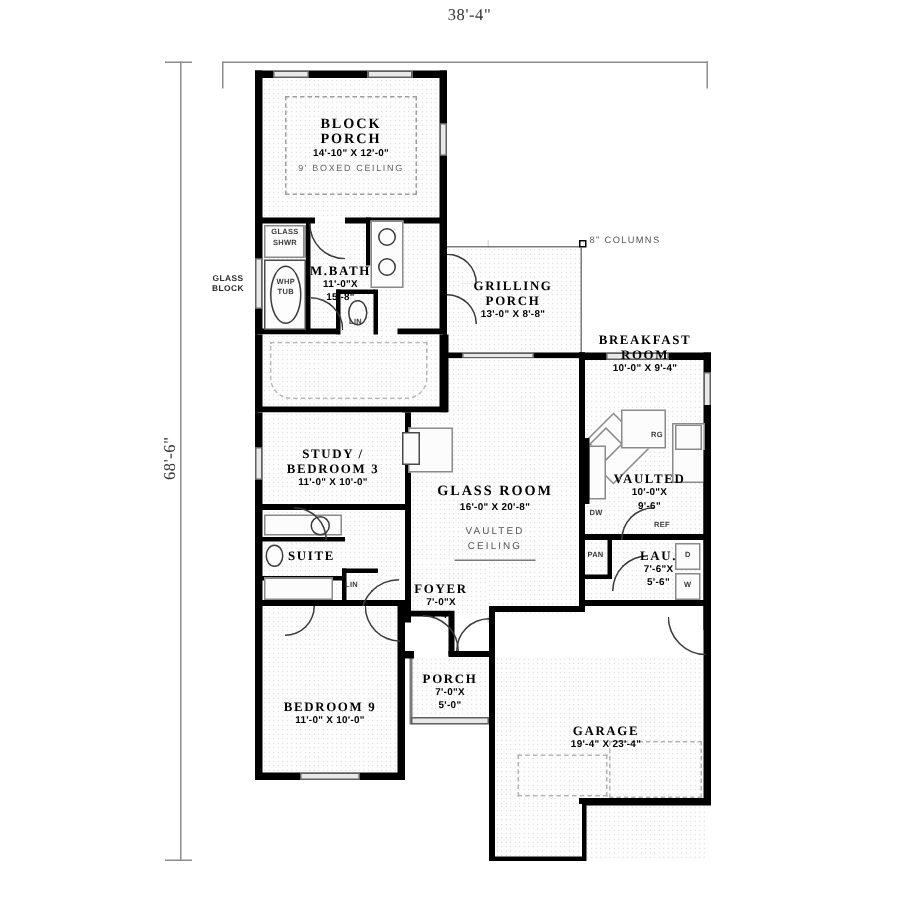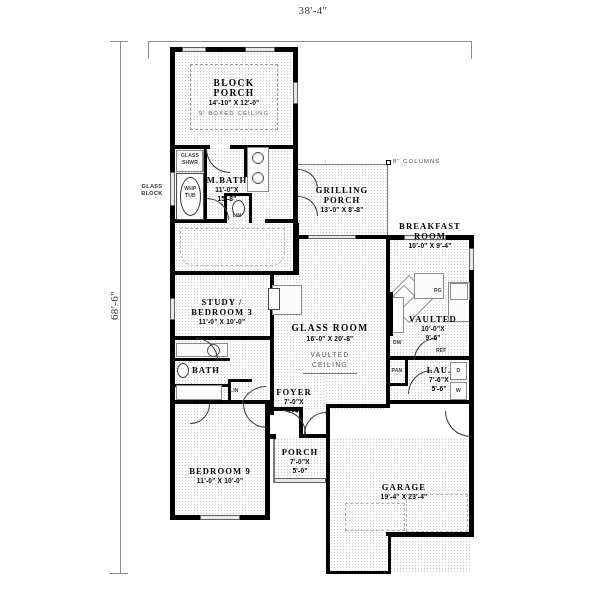--- a/index.html
+++ b/index.html
@@ -241,21 +241,21 @@
   <div class="abs wall" style="left:170px;top:358px;width:60px;height:3px;"></div>
   <div class="abs wall" style="left:170px;top:384px;width:58px;height:3px;"></div>
   <div class="abs wall" style="left:170px;top:400px;width:104px;height:4px;"></div>
   <div class="abs fixlt" style="left:176px;top:343px;width:52px;height:14px;"></div>
   <div class="abs circ" style="left:207px;top:344px;width:13px;height:13px;"></div>
   <div class="abs oval" style="left:177px;top:363px;width:12px;height:15px;"></div>
   <div class="abs fixlt" style="left:176px;top:385px;width:46px;height:15px;"></div>
   <div class="abs wall" style="left:228px;top:379px;width:3px;height:22px;"></div>
   <div class="abs wall" style="left:228px;top:379px;width:24px;height:3px;"></div>
   <div class="lbl tiny2" style="left:230px;top:388px;">LIN</div>
-  <div class="lbl rm2" style="left:192px;top:366px;">BATH</div>
+  <div class="lbl rm2" style="left:192px;top:366px;">SUITE</div>
   <div class="abs arc arc-tr" style="left:196px;top:338px;width:22px;height:22px;"></div>
   <div class="abs arc arc-tl" style="left:240px;top:386px;width:26px;height:26px;"></div>
 
   <div class="abs fill" style="left:274px;top:375px;width:52px;height:32px;"></div>
   <div class="lbl rm2 ctr" style="left:294px;top:388px;">FOYER</div>
   <div class="lbl dim ctr" style="left:294px;top:399px;">7'-0"X</div>
   <div class="lbl dim ctr" style="left:294px;top:408px;">4'-4"</div>
   <div class="abs arc arc-tr" style="left:282px;top:410px;width:24px;height:24px;"></div>
   <div class="abs arc arc-tl" style="left:304px;top:412px;width:22px;height:22px;"></div>
 

